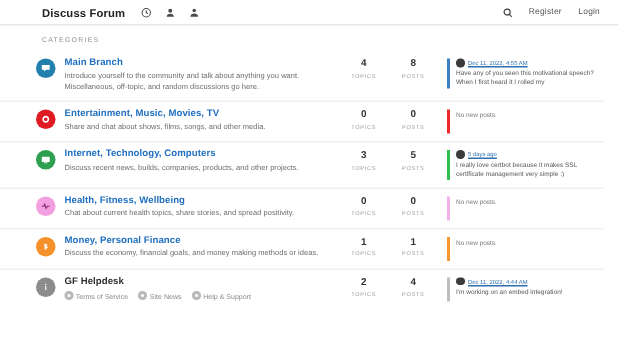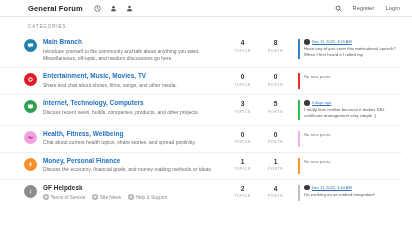--- a/index.html
+++ b/index.html
@@ -83,21 +83,21 @@
   .lp-head{display:flex;align-items:center;gap:2.5px;}
   .lp-av{width:5.5px;height:5.5px;border-radius:50%;background:#3b3b3b;flex:0 0 5.5px;}
   .lp-time{font-size:3.9px;color:#2f6fb0;text-decoration:underline;letter-spacing:.02px;}
   .lp-text{font-size:4.3px;color:#555;line-height:1.5;margin-top:1.5px;letter-spacing:.02px;}
   .lp-empty{font-size:4.3px;color:#7a7a7a;padding-top:1px;}
 </style>
 </head>
 <body>
 
 <div class="topbar">
-  <span class="brand">General Forum</span>
+  <span class="brand">Discuss Forum</span>
 
   <div class="nav-icons">
     <span class="nav-icon">
       <svg viewBox="0 0 16 16" width="7" height="7" fill="none" stroke="currentColor" stroke-width="1.6">
         <circle cx="8" cy="8" r="6.4"></circle>
           <path d="M8 4.4V8l2.4 1.6"></path>
       </svg>
     </span>
     <span class="nav-icon">
       <svg viewBox="0 0 16 16" width="7" height="7" fill="currentColor">

